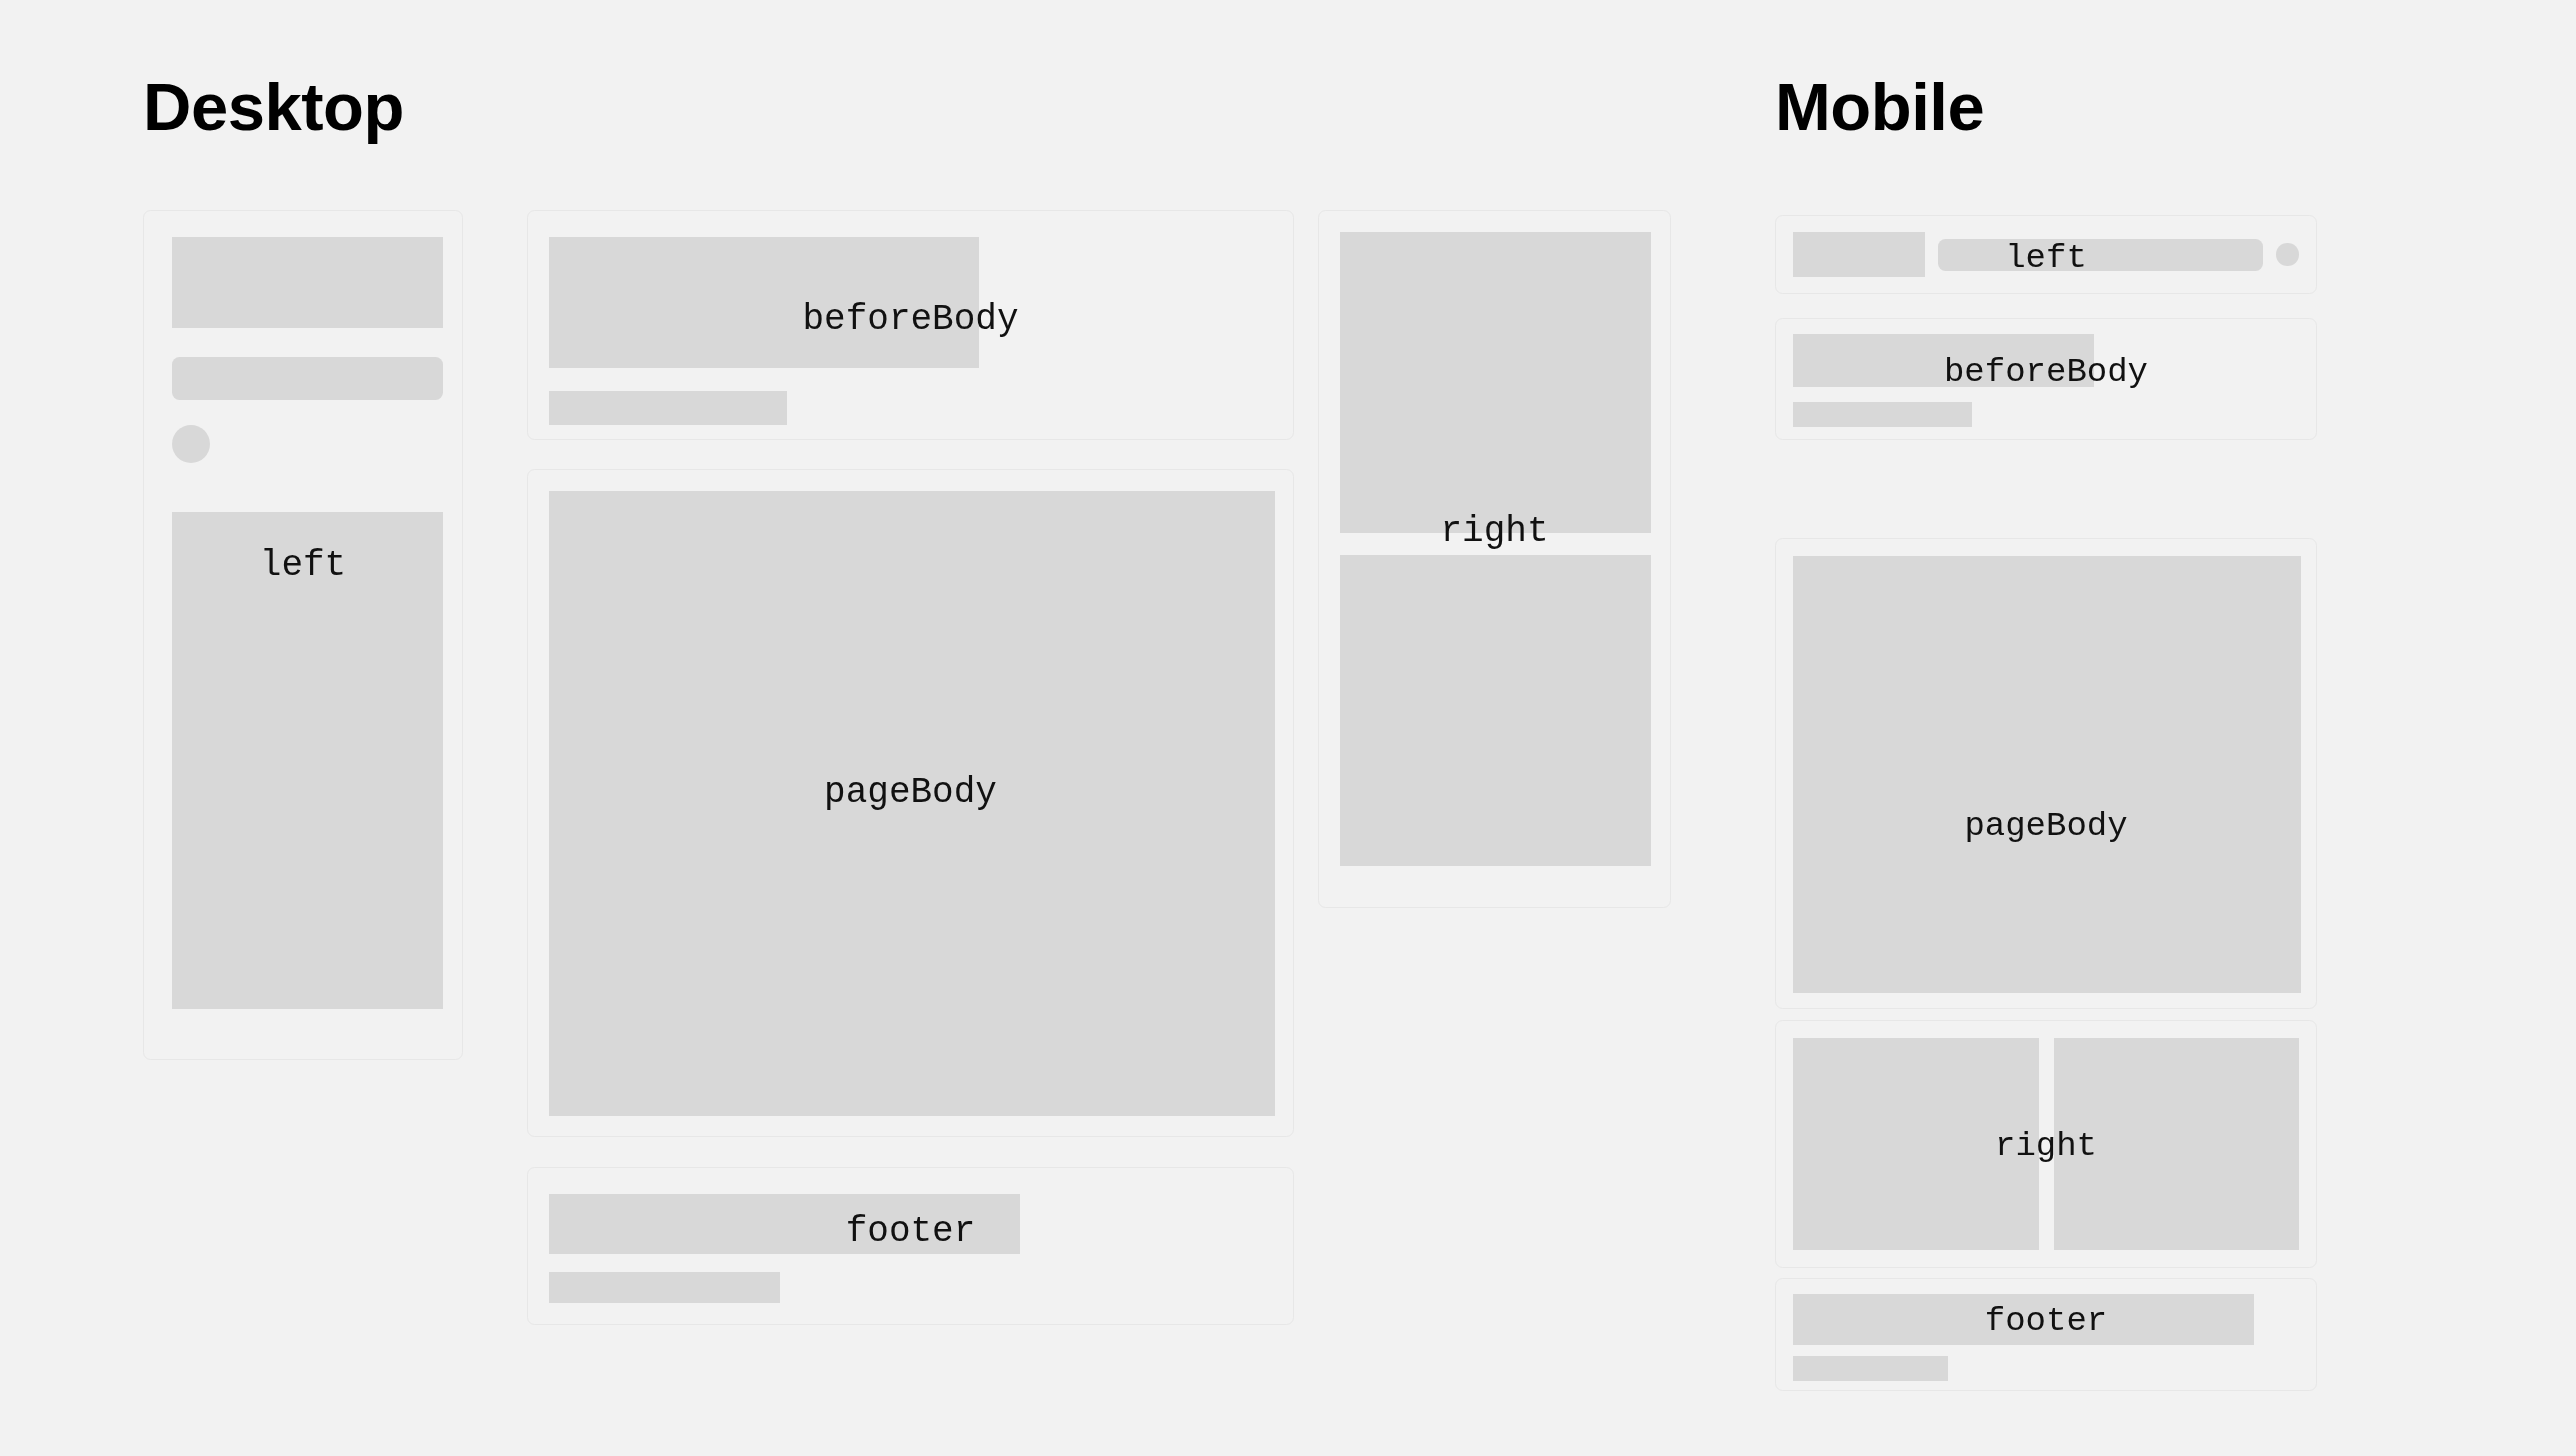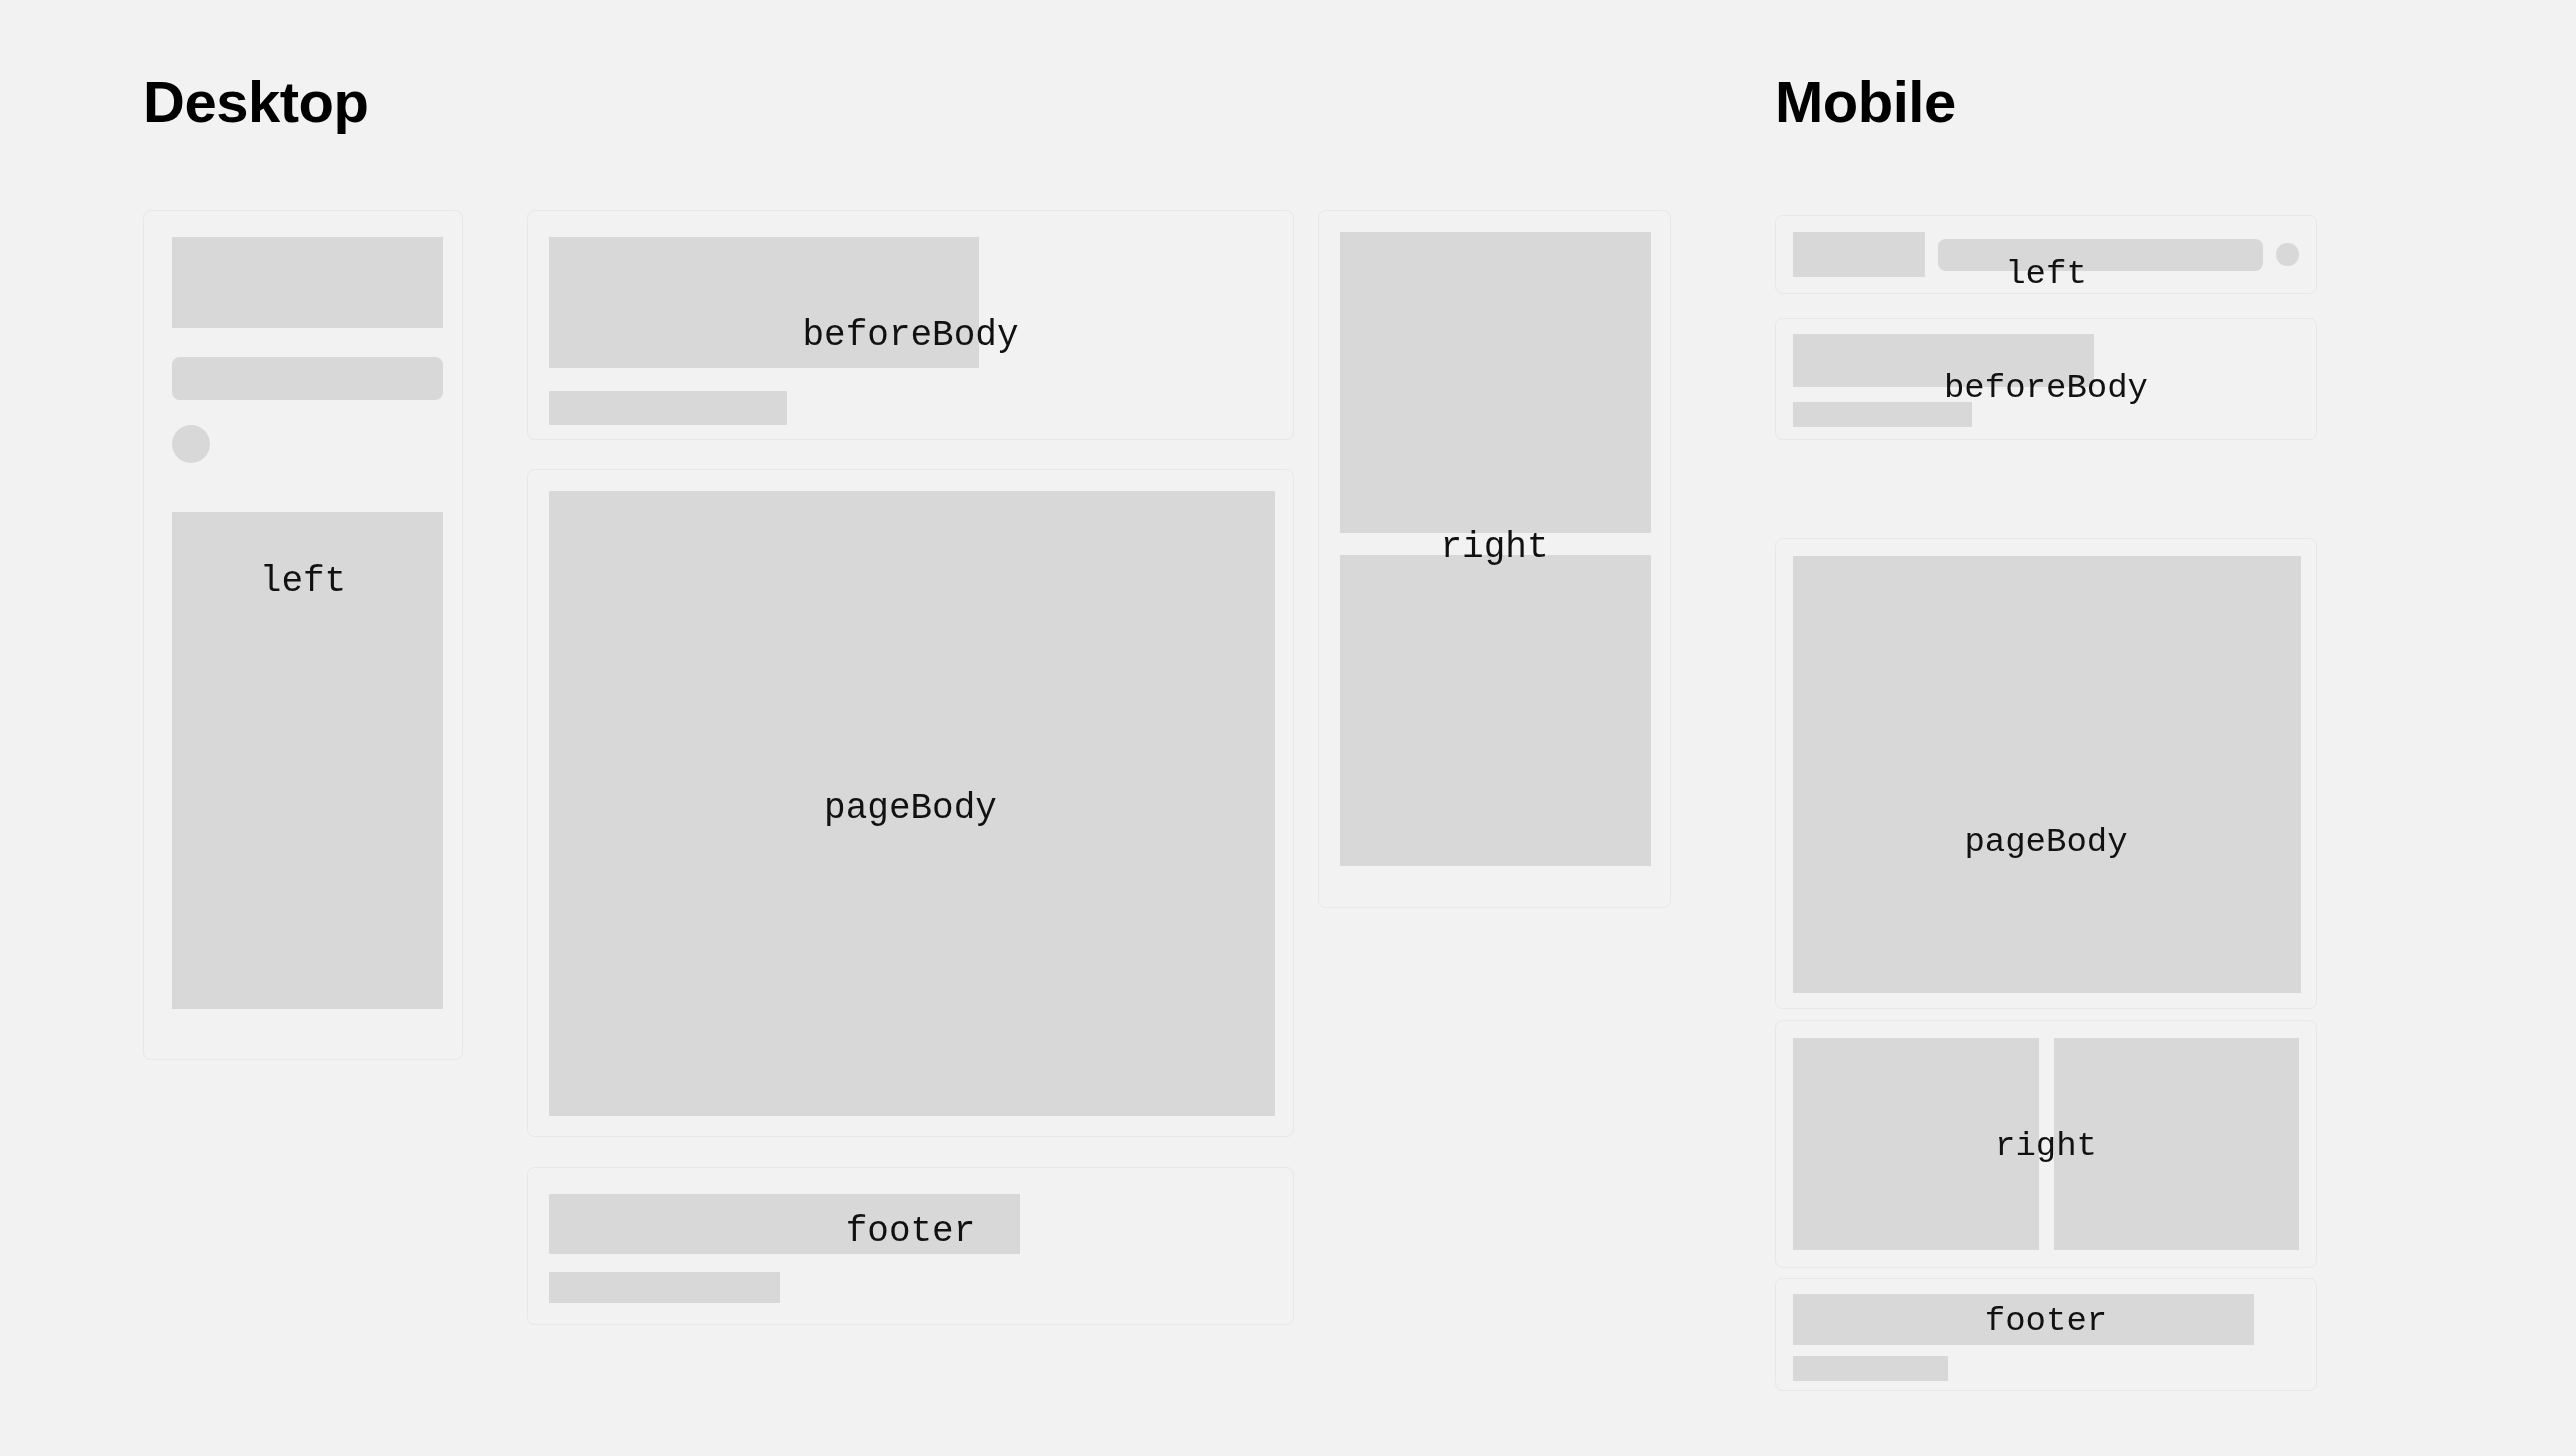--- a/index.html
+++ b/index.html
@@ -11,21 +11,21 @@
     height: 1456px;
     background: #f2f2f2;
     font-family: "Liberation Sans", sans-serif;
     overflow: hidden;
     position: relative;
   }
 
   
   .section-title {
     position: absolute;
-    font-size: 58px;
+    font-size: 67px;
     font-weight: bold;
     color: #000000;
     letter-spacing: -0.5px;
     line-height: 1;
     white-space: nowrap;
   }
   #desktop-title { left: 143px; top: 73px; }
   #mobile-title  { left: 1775px; top: 73px; }
 
   
@@ -125,21 +125,21 @@
   }
   .m-right-row .sk { flex: 1 1 0; height: 100%; }
   #mr-label   { top: 1129px; }
 
   #mobile-footer-panel { left: 1775px; top: 1278px; width: 542px; height: 113px; }
   #mf-block-a { position:absolute; left: 17px; top: 15px; width: 461px; height: 51px; }
   #mf-block-b { position:absolute; left: 17px; top: 77px; width: 155px; height: 24.5px; }
   #mf-label   { top: 1304px; }
 
   
-  .panel > .slot-label { position: absolute; margin-top: 16px; }
+  .panel > .slot-label { position: absolute; }
   
   .page-label {
     position: absolute;
     text-align: center;
     font-family: "Liberation Mono", "DejaVu Sans Mono", monospace;
     font-size: 36px;
     color: #111111;
     line-height: 1;
     pointer-events: none;
     white-space: nowrap;

